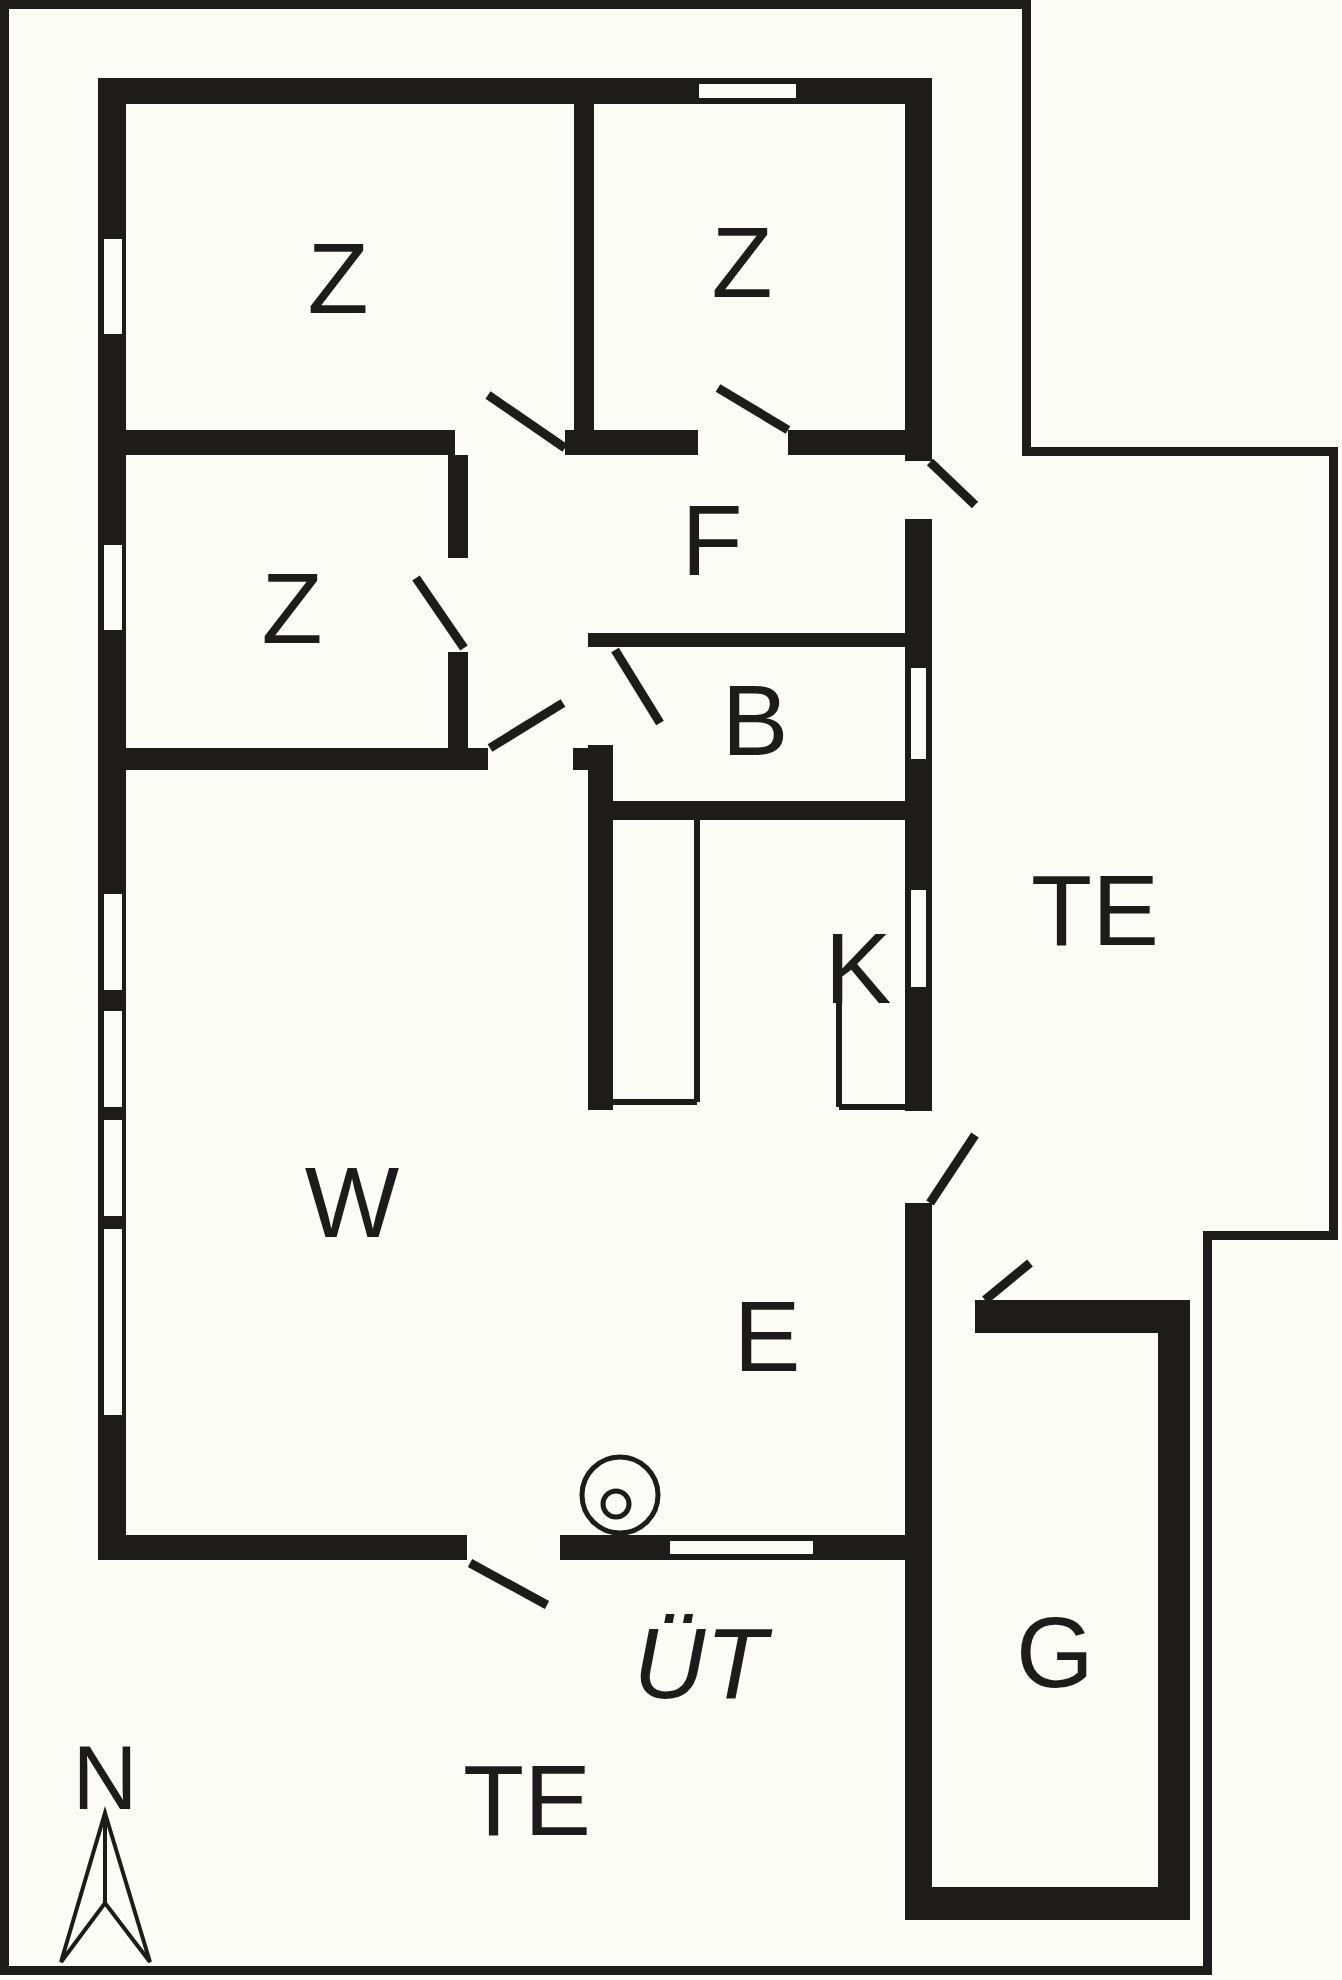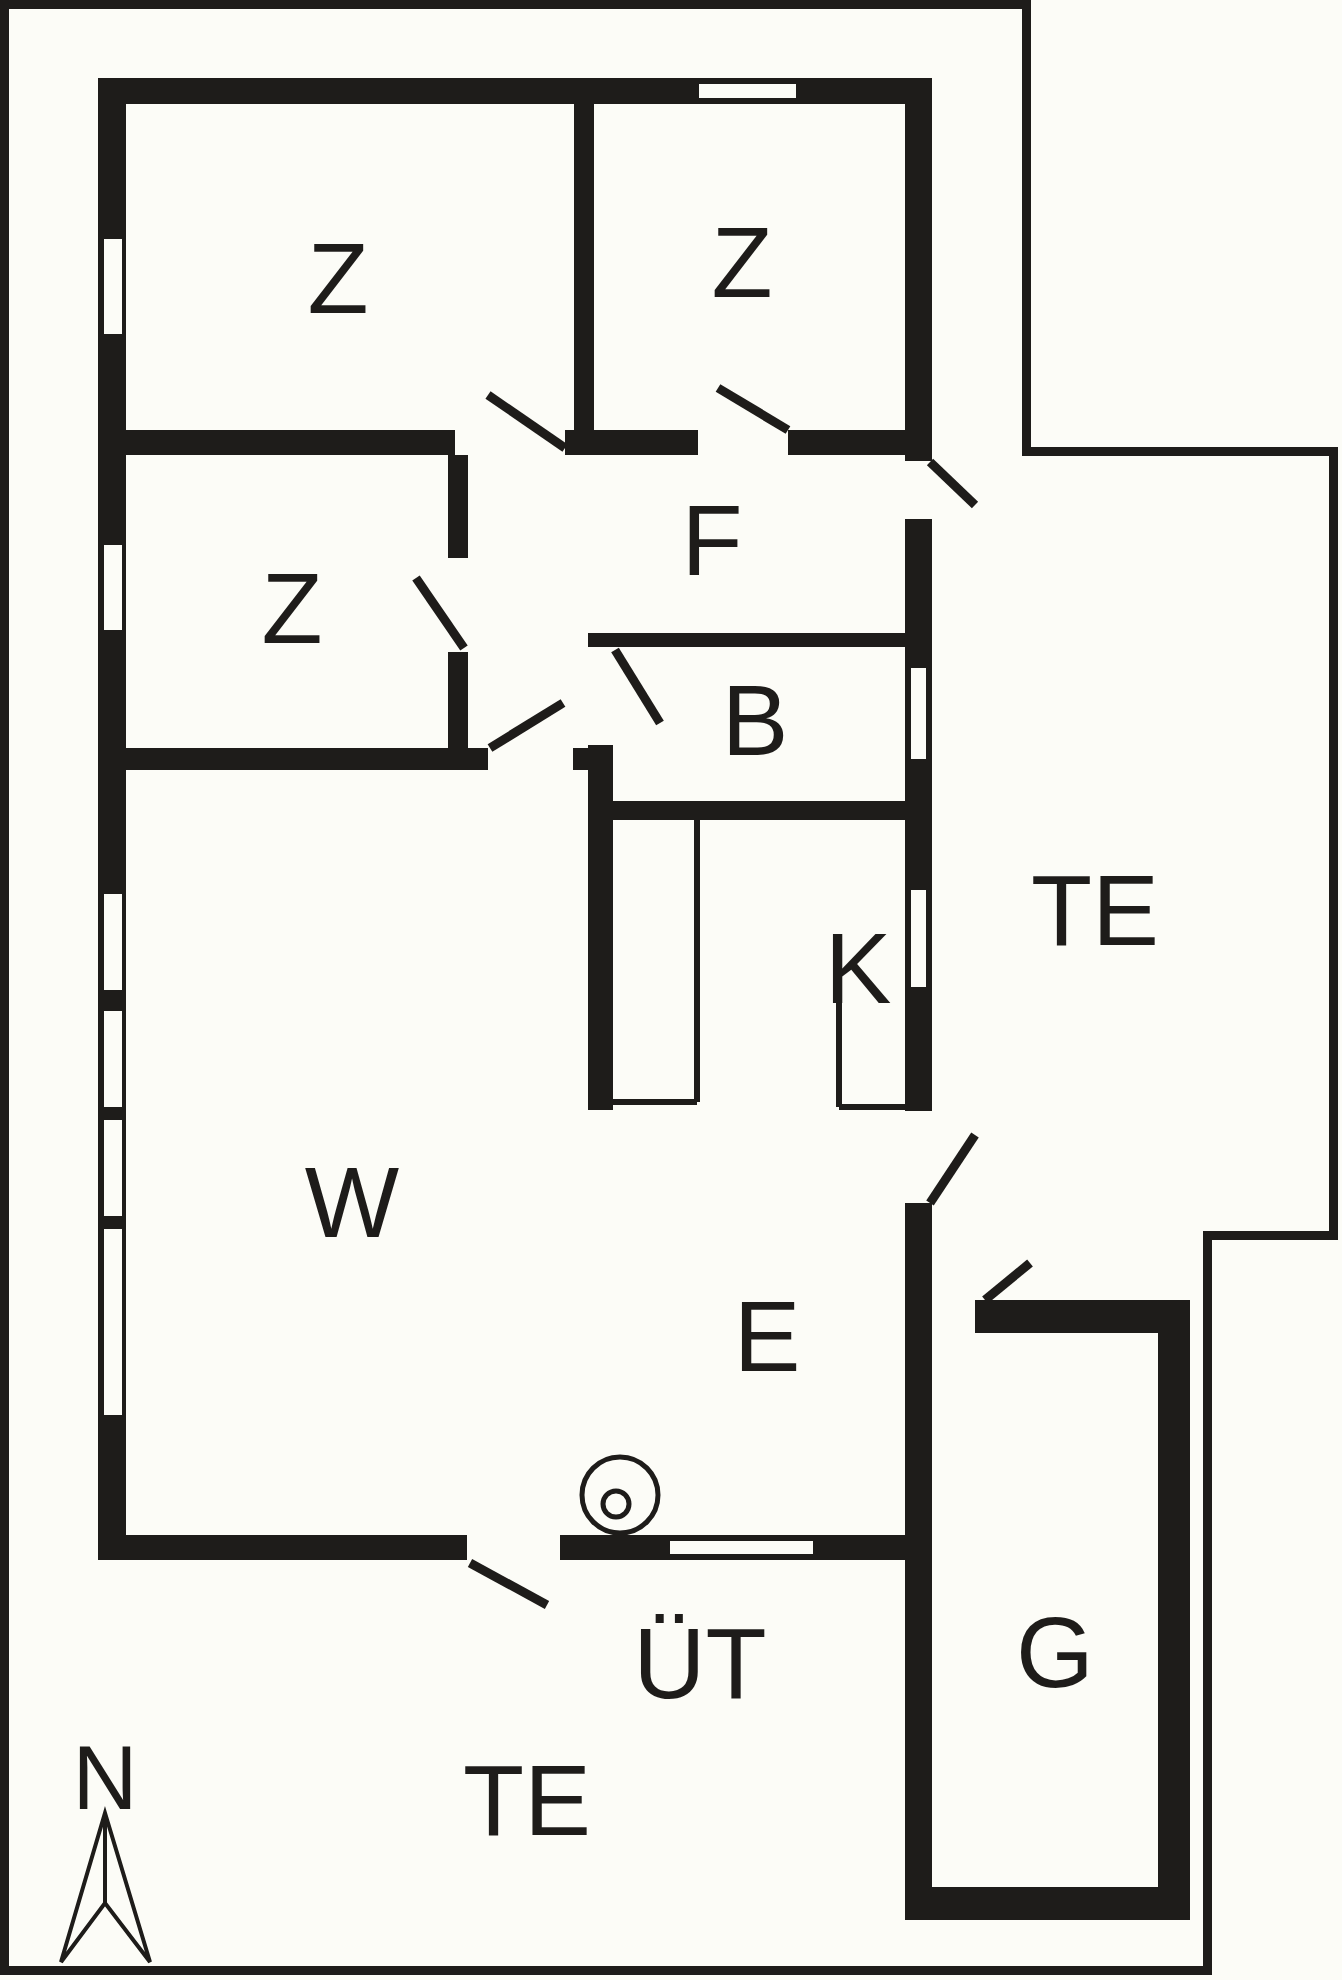--- a/index.html
+++ b/index.html
@@ -75,16 +75,16 @@
     <div class="room-label" style="left: 338px; top: 278px; font-size: 100px; color: rgb(30, 28, 26);">Z</div>
     <div class="room-label" style="left: 742px; top: 262px; font-size: 100px; color: rgb(30, 28, 26);">Z</div>
     <div class="room-label" style="left: 292px; top: 608px; font-size: 100px; color: rgb(30, 28, 26);">Z</div>
     <div class="room-label" style="left: 712px; top: 540px; font-size: 100px; color: rgb(30, 28, 26);">F</div>
     <div class="room-label" style="left: 755px; top: 720px; font-size: 100px; color: rgb(30, 28, 26);">B</div>
     <div class="room-label" style="left: 858px; top: 968px; font-size: 100px; color: rgb(30, 28, 26);">K</div>
     <div class="room-label" style="left: 1095px; top: 910px; font-size: 100px; color: rgb(30, 28, 26);">TE</div>
     <div class="room-label" style="left: 352px; top: 1202px; font-size: 100px; color: rgb(30, 28, 26);">W</div>
     <div class="room-label" style="left: 767px; top: 1336px; font-size: 100px; color: rgb(30, 28, 26);">E</div>
     <div class="room-label" style="left: 1055px; top: 1652px; font-size: 100px; color: rgb(30, 28, 26);">G</div>
-    <div class="room-label" style="left: 700px; top: 1663px; font-size: 100px; color: rgb(30, 28, 26);">ÜT</div>
+    <div class="room-label" style="left: 700px; top: 1663px; font-size: 100px; color: rgb(30, 28, 26); font-style: italic;">ÜT</div>
     <div class="room-label" style="left: 527px; top: 1800px; font-size: 100px; color: rgb(30, 28, 26);">TE</div>
     <div class="room-label" style="left: 105px; top: 1778px; font-size: 90px; color: rgb(30, 28, 26);">N</div>
   </div>
 
 </body></html>

